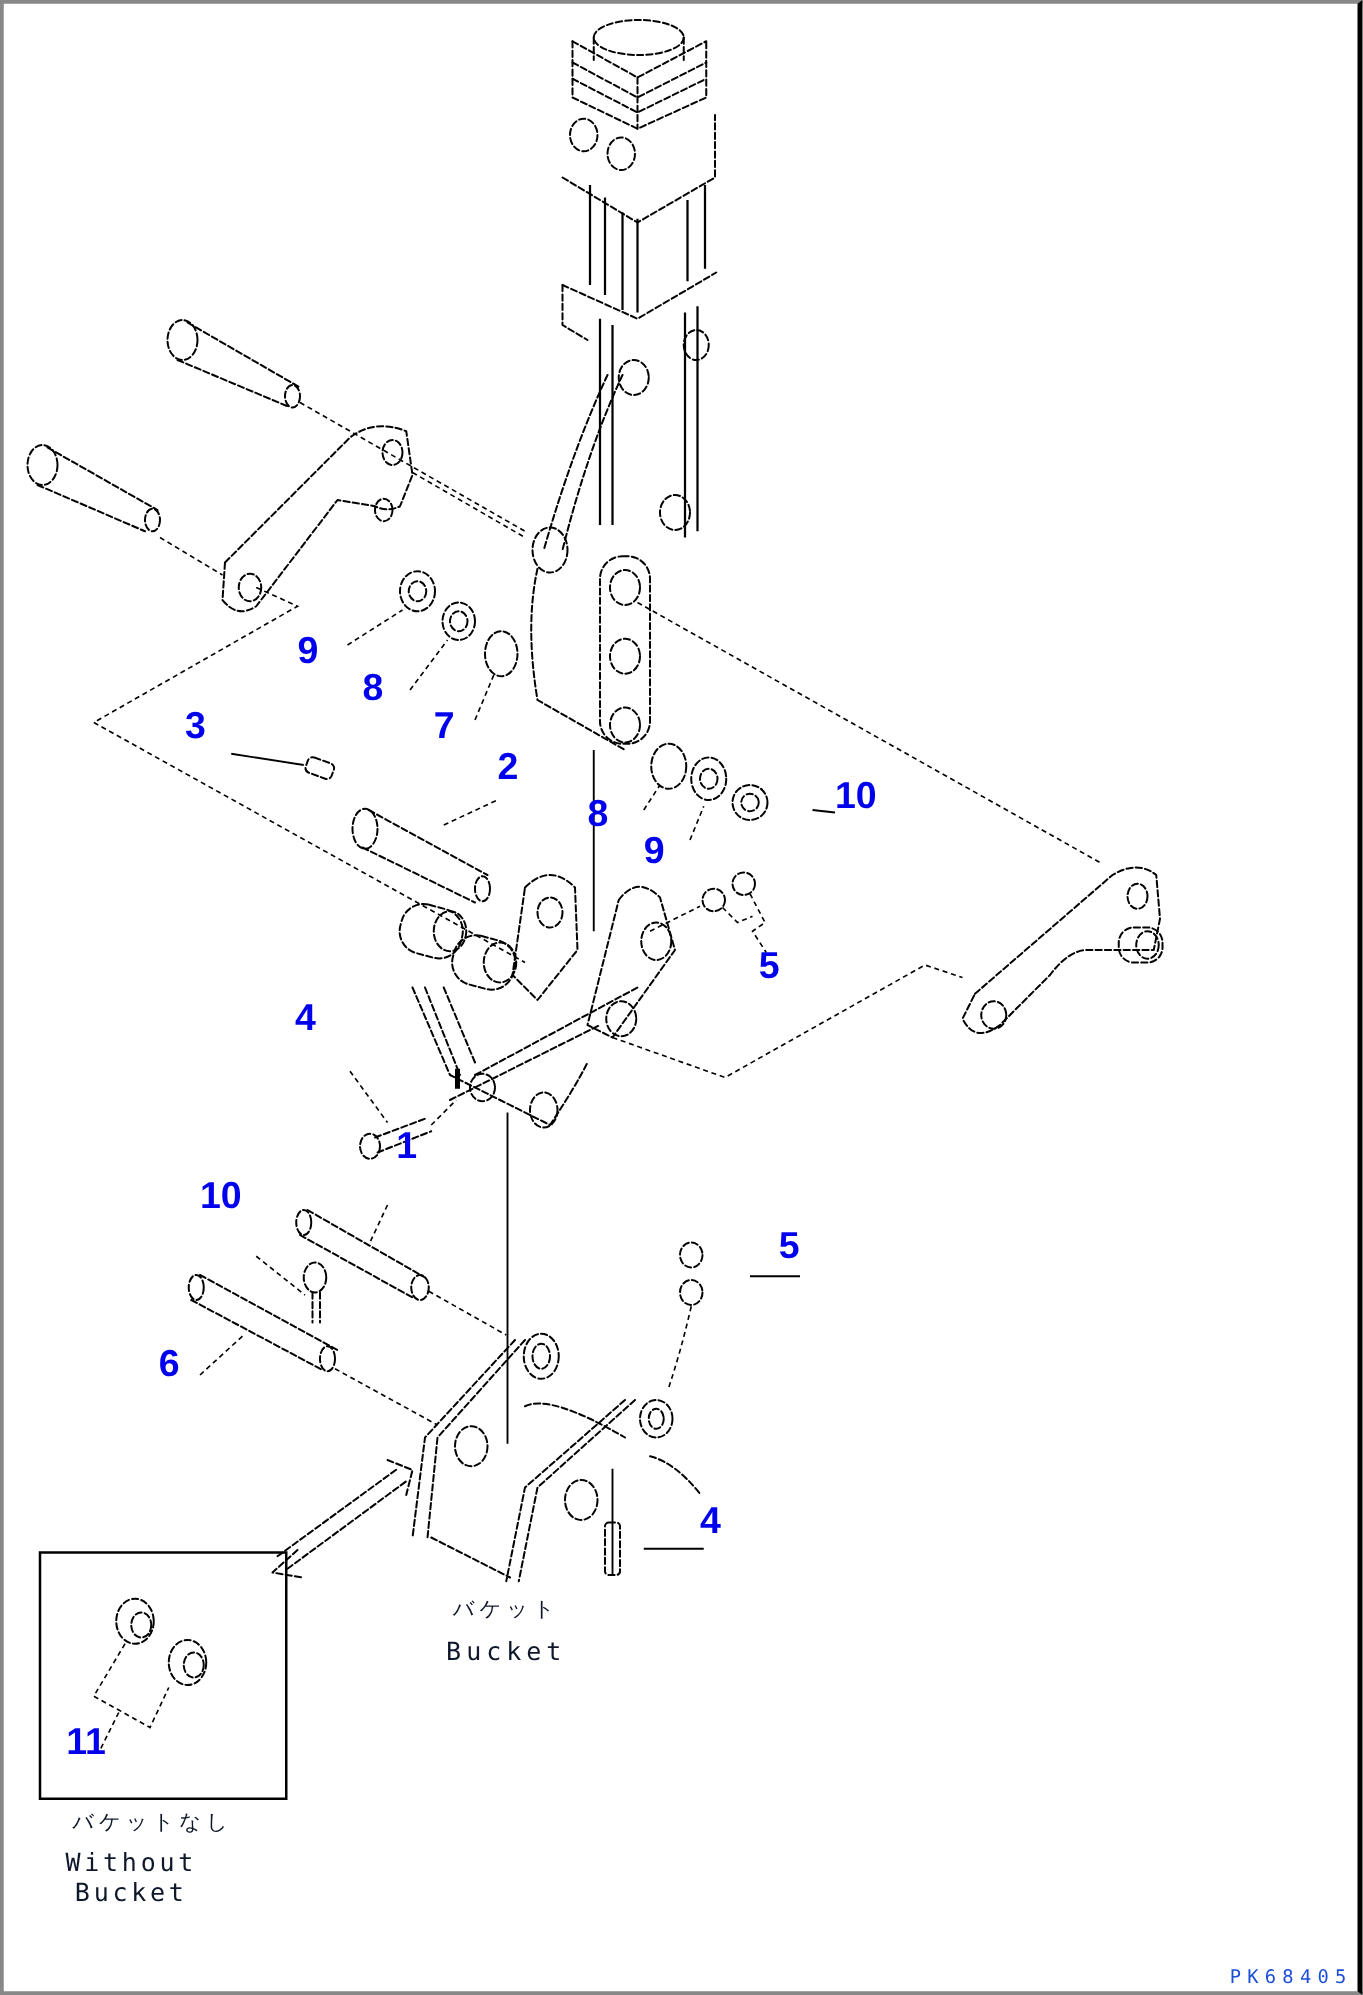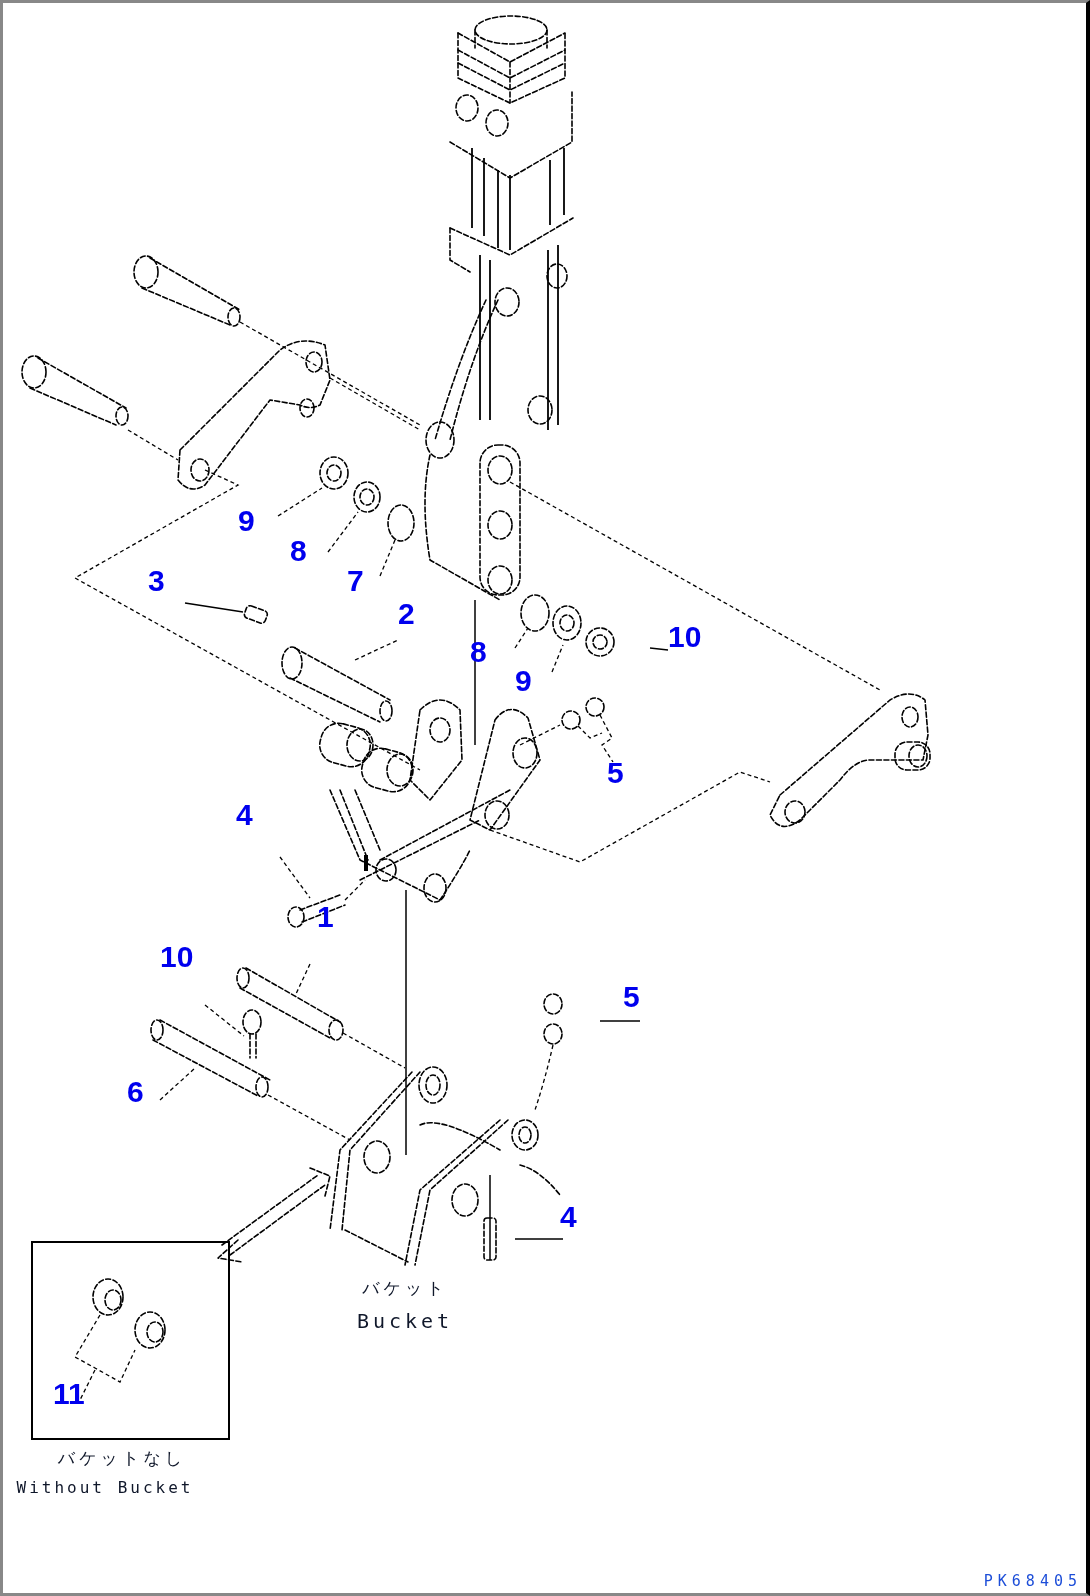--- a/index.html
+++ b/index.html
@@ -247,15 +247,15 @@
 <div class="callout" style="left:127px;top:1077px;">6</div>
 <div class="callout" style="left:560px;top:1202px;">4</div>
 
 <div class="inset">
   <div class="callout" style="left:20px;top:136px;">11</div>
 </div>
 
 <div class="cap" style="left:345px;top:1278px;width:120px;">バケット</div>
 <div class="cap" style="left:345px;top:1309px;width:120px;font-size:20px;">Bucket</div>
 <div class="cap" style="left:27px;top:1448px;width:190px;">バケットなし</div>
-<div class="cap" style="left:0px;top:1478px;width:210px;font-size:16px;letter-spacing:3px;">Without Bucket</div>
+<div class="cap" style="left:0px;top:1478px;width:210px;font-size:20px;letter-spacing:3px;">Without Bucket</div>
 
 <div class="doc-code">PK68405</div>
 
 </body></html>

